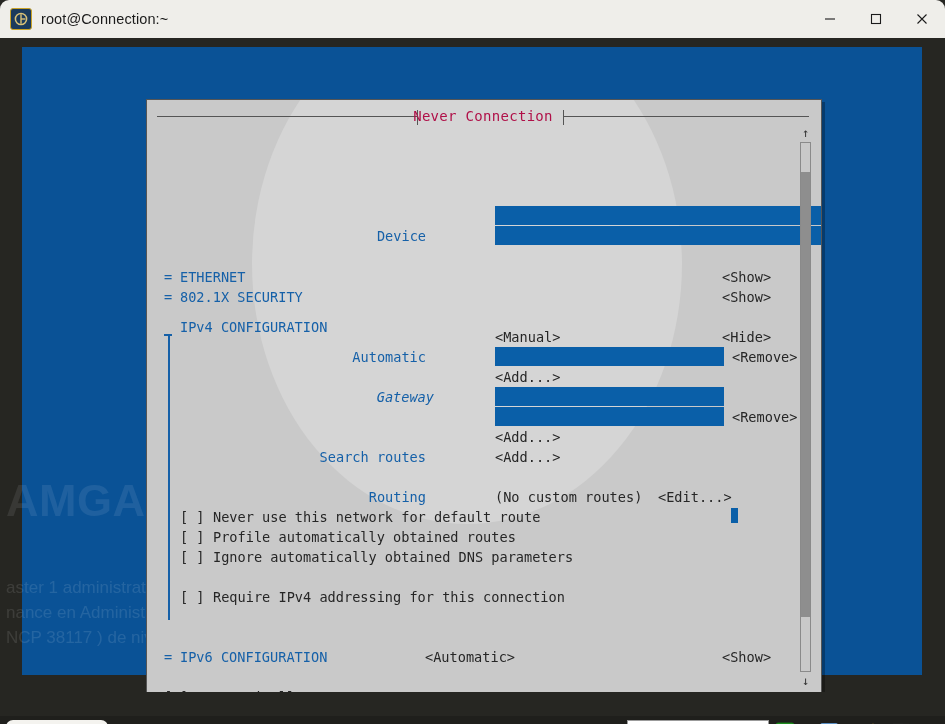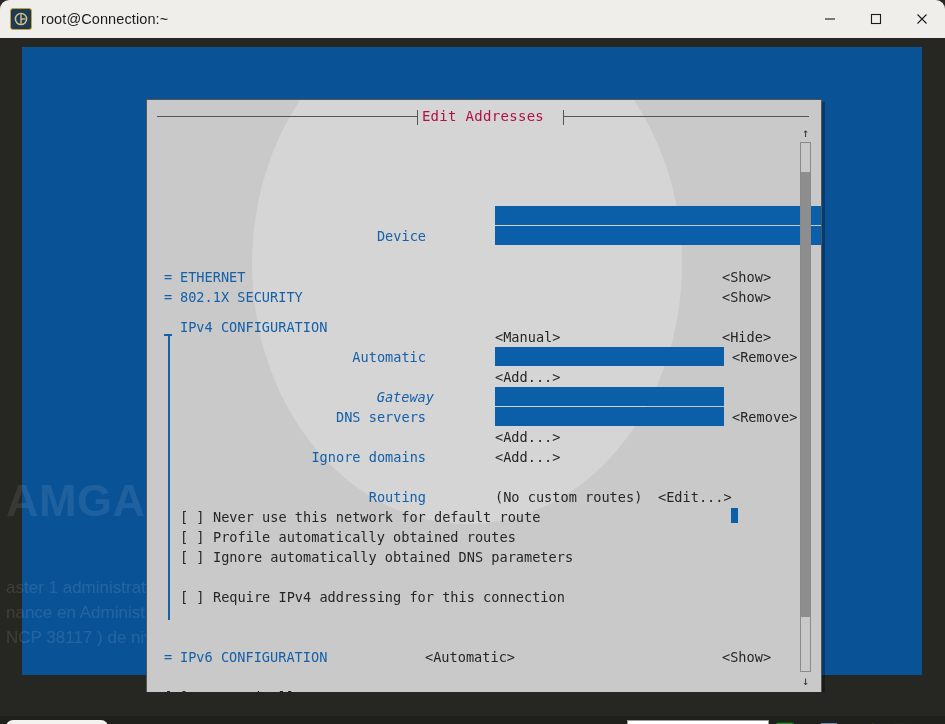--- a/index.html
+++ b/index.html
@@ -241,21 +241,21 @@
     </div>
 
     <div class="dialog">
 
       <div class="dlg-ellipse"></div>
 
       <div class="dlg-rule-l"></div>
       <div class="dlg-tick-l"></div>
       <div class="dlg-rule-r"></div>
       <div class="dlg-tick-r"></div>
-      <div class="dlg-title">Edit Addresses</div>
+      <div class="dlg-title">Never Connection</div>
 
       <div class="dlg-body">
 
         <div class="field" style="left:348px;top:106px;width:362px;">
           
         </div>
 
         <div class="row lbl" style="left:82px;top:126px;width:197px;text-align:right;">Device</div>
         <div class="field" style="left:348px;top:126px;width:362px;">
           
@@ -281,28 +281,27 @@
           
         </div>
         <div class="row val" style="left:585px;top:247px;">&lt;Remove&gt;</div>
         <div class="row val" style="left:348px;top:267px;">&lt;Add...&gt;</div>
 
         <div class="row lbl" style="left:90px;top:287px;width:197px;text-align:right;font-style:italic;">Gateway</div>
         <div class="field" style="left:348px;top:287px;width:229px;">
           
         </div>
 
-        <div class="row lbl" style="left:82px;top:307px;width:197px;text-align:right;">DNS servers</div>
         <div class="field" style="left:348px;top:307px;width:229px;">
           
         </div>
         <div class="row val" style="left:585px;top:307px;">&lt;Remove&gt;</div>
         <div class="row val" style="left:348px;top:327px;">&lt;Add...&gt;</div>
 
-        <div class="row lbl" style="left:82px;top:347px;width:197px;text-align:right;">Ignore domains</div>
+        <div class="row lbl" style="left:82px;top:347px;width:197px;text-align:right;">Search routes</div>
         <div class="row val" style="left:348px;top:347px;">&lt;Add...&gt;</div>
 
         <div class="row lbl" style="left:82px;top:387px;width:197px;text-align:right;">Routing</div>
         <div class="row val" style="left:348px;top:387px;">(No custom routes)</div>
         <div class="row val" style="left:511px;top:387px;">&lt;Edit...&gt;</div>
 
         <div class="row val" style="left:33px;top:407px;">[ ]</div>
         <div class="row val" style="left:66px;top:407px;">Never use this network for default route</div>
         <div class="cursor" style="left:584px;top:408px;"></div>
 

